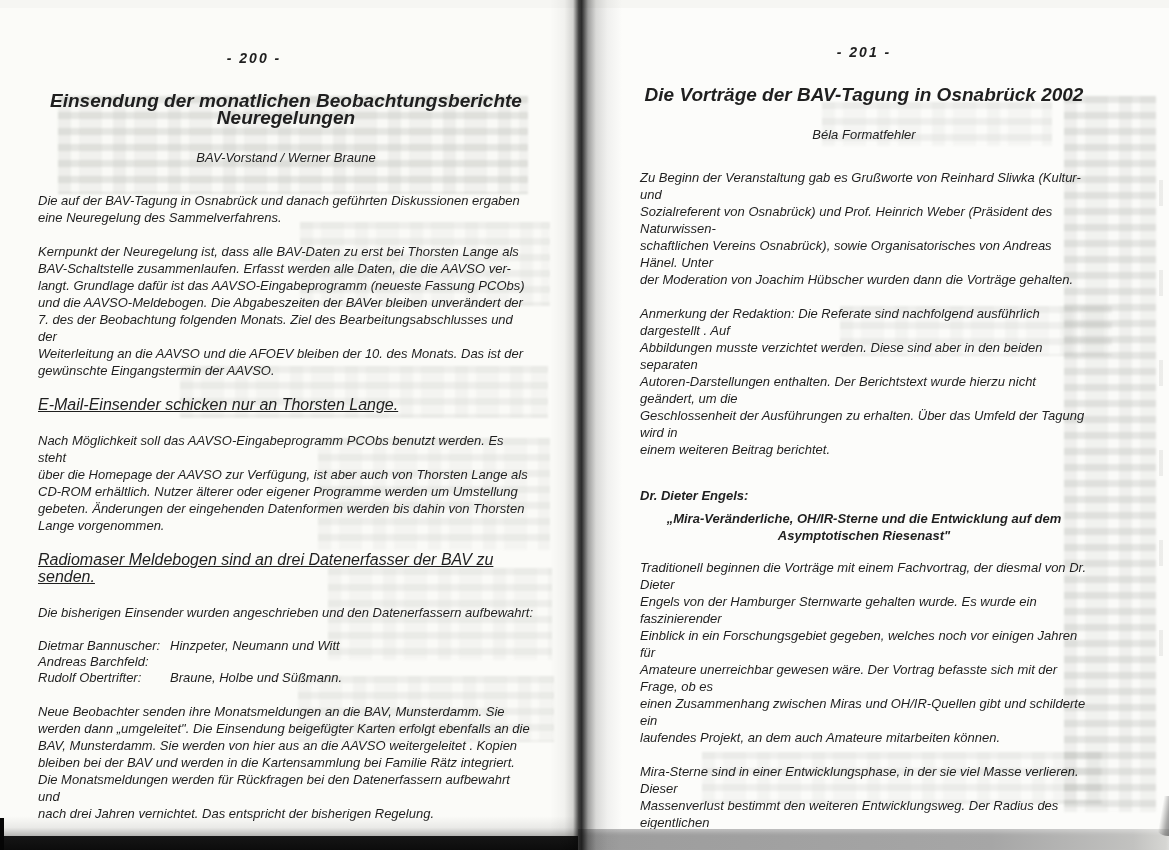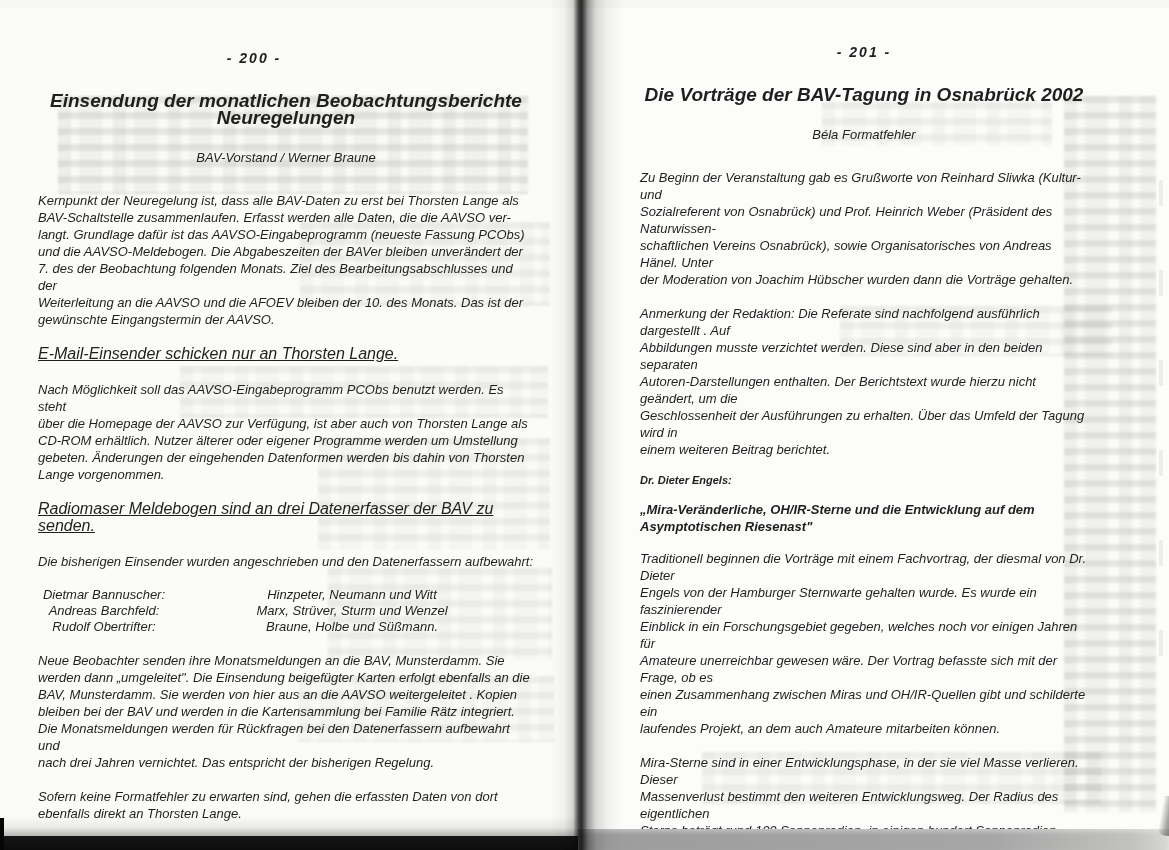--- a/index.html
+++ b/index.html
@@ -22,31 +22,32 @@
   .inner-left .pagenum{transform:translateX(-32px);}
   .doc-title{
     text-align:center;font-weight:bold;font-size:19px;line-height:17px;
     white-space:pre-line;margin:0 0 24px 0;
   }
   .byline{text-align:center;font-size:13px;margin:0 0 27px 0;}
   .para{
     font-size:13px;line-height:17px;white-space:pre-line;
     margin:0 0 17px 0;
   }
-  .gap-lg{margin-bottom:16px;}
+  .gap-lg{margin-bottom:30px;}
   .underline-heading{
     font-size:16px;line-height:17px;text-decoration:underline;
     margin:4px 0 19px 0;
   }
-  .assign-table{margin:0 0 17px 0;text-align:center;}
+  .assign-table{margin:0 0 17px 0;}
   .assign-row{display:grid;grid-template-columns:132px 1fr;font-size:13px;line-height:16px;}
-  .speaker-heading{font-size:11px;font-weight:bold;margin:16px 0 15px 0;}
+  .speaker-heading{font-size:13px;font-weight:bold;margin:16px 0 7px 0;}
   .talk-title{
     font-size:13px;font-weight:bold;line-height:17px;white-space:pre-line;
     margin:0 0 15px 0;
+    text-align:center;
   }
 
   
   .gutter-shadow{
     position:absolute;left:550px;top:0;width:72px;height:850px;z-index:6;pointer-events:none;
     background:linear-gradient(90deg,
       rgba(0,0,0,0) 0%, rgba(0,0,0,0.04) 20%, rgba(0,0,0,0.16) 32%,
       rgba(10,10,10,0.78) 40%, rgba(15,15,15,0.88) 44%,
       rgba(30,30,30,0.42) 53%, rgba(60,60,60,0.18) 64%,
       rgba(90,90,90,0.07) 80%, rgba(0,0,0,0) 100%);
@@ -107,20 +108,22 @@
     <div class="bleed faint" style="left:318px;top:430px;width:232px;height:112px;"></div>
     <div class="bleed faint" style="left:328px;top:560px;width:224px;height:92px;"></div>
     <div class="bleed faint" style="left:298px;top:668px;width:256px;height:66px;"></div>
 
     <div class="inner-left">
       <div class="pagenum">-  200  -</div>
       <div class="doc-title">Einsendung der monatlichen Beobachtungsberichte
 Neuregelungen</div>
       <div class="byline">BAV-Vorstand / Werner Braune</div>
 
+      <p class="para">Die auf der BAV-Tagung in Osnabrück und danach geführten Diskussionen ergaben
+eine Neuregelung des Sammelverfahrens.</p>
       <p class="para">Kernpunkt der Neuregelung ist, dass alle BAV-Daten zu erst bei Thorsten Lange als
 BAV-Schaltstelle zusammenlaufen. Erfasst werden alle Daten, die die AAVSO ver-
 langt. Grundlage dafür ist das AAVSO-Eingabeprogramm (neueste Fassung PCObs)
 und die AAVSO-Meldebogen. Die Abgabeszeiten der BAVer bleiben unverändert der
 7. des der Beobachtung folgenden Monats. Ziel des Bearbeitungsabschlusses und der
 Weiterleitung an die AAVSO und die AFOEV bleiben der 10. des Monats. Das ist der
 gewünschte Eingangstermin der AAVSO.</p>
 
       <div class="underline-heading">E-Mail-Einsender schicken nur an Thorsten Lange.</div>
       <p class="para">Nach Möglichkeit soll das AAVSO-Eingabeprogramm PCObs benutzt werden. Es steht
@@ -132,21 +135,20 @@
       <div class="underline-heading">Radiomaser Meldebogen sind an drei Datenerfasser der BAV zu senden.</div>
       <p class="para">Die bisherigen Einsender wurden angeschrieben und den Datenerfassern aufbewahrt:</p>
 
       <div class="assign-table">
         <div class="assign-row">
           <span>Dietmar Bannuscher:</span>
           <span>Hinzpeter, Neumann und Witt</span>
         </div>
         <div class="assign-row">
           <span>Andreas Barchfeld:</span>
-          <span>Marx, Strüver, Sturm und Wenzel</span>
         </div>
         <div class="assign-row">
           <span>Rudolf Obertrifter:</span>
           <span>Braune, Holbe und Süßmann.</span>
         </div>
       </div>
 
       <p class="para">Neue Beobachter senden ihre Monatsmeldungen an die BAV, Munsterdamm. Sie
 werden dann „umgeleitet". Die Einsendung beigefügter Karten erfolgt ebenfalls an die
 BAV, Munsterdamm. Sie werden von hier aus an die AAVSO weitergeleitet . Kopien

